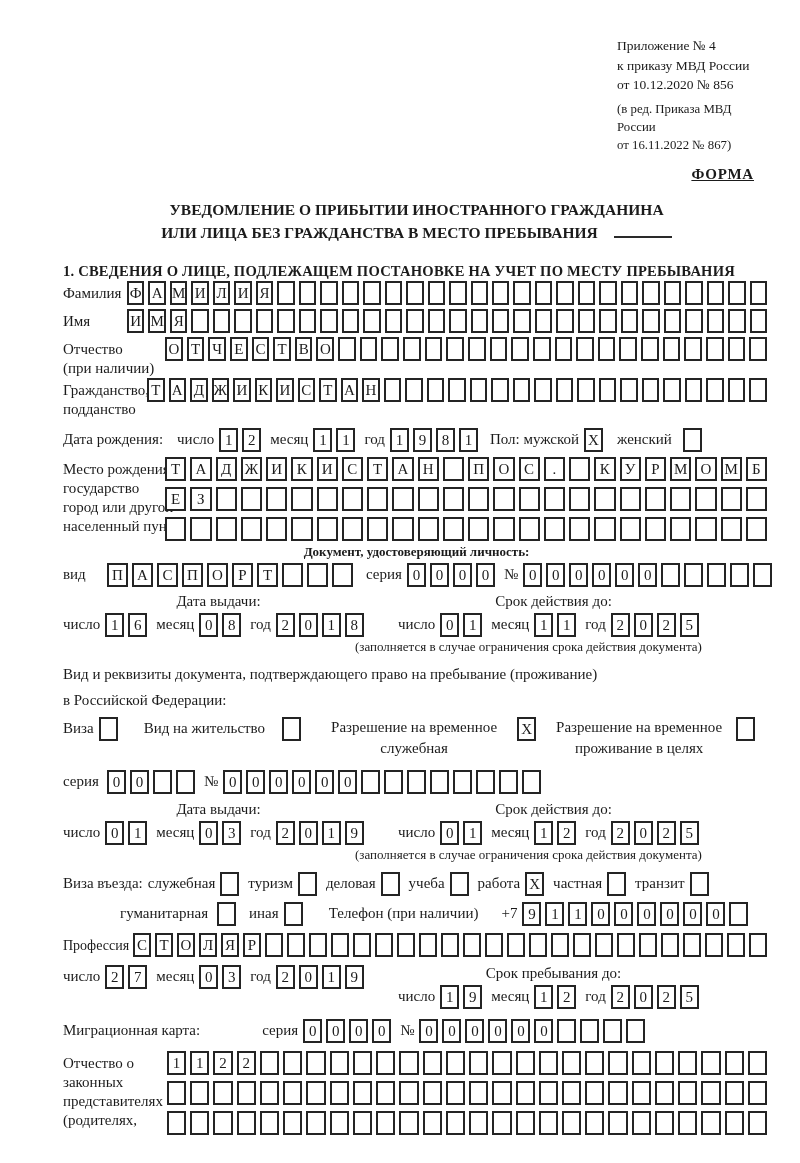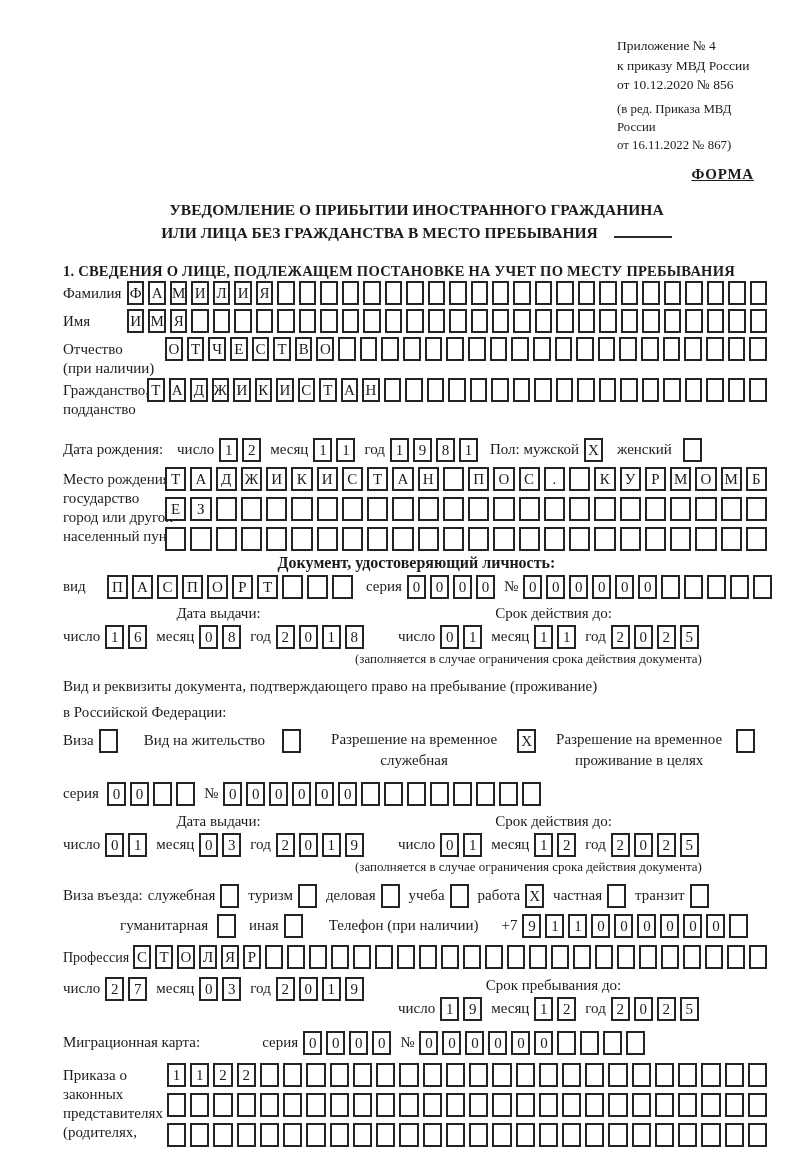--- a/index.html
+++ b/index.html
@@ -216,21 +216,21 @@
         <span class="cell"></span>
         <span class="cell"></span>
         <span class="cell"></span>
         <span class="cell"></span>
         <span class="cell"></span>
         <span class="cell"></span>
         <span class="cell"></span>
       </div>
   </div>
 
-  <div class="frow center" style="margin-top:19px">
+  <div class="frow center" style="margin-top:9px">
     <span class="nowrap">Дата рождения:</span>
     <span class="dg-word" style="margin-left:14px">число</span>
     <span class="cells-fixed">
         <span class="cell">1</span>
         <span class="cell">2</span>
       </span>
     <span class="dg-word">месяц</span>
     <span class="cells-fixed">
         <span class="cell">1</span>
         <span class="cell">1</span>
@@ -334,21 +334,21 @@
           <span class="cell"></span>
           <span class="cell"></span>
           <span class="cell"></span>
           <span class="cell"></span>
           <span class="cell"></span>
           <span class="cell"></span>
         </div>
     </div>
   </div>
 
-  <div style="text-align:center; font-weight:bold; margin-top:3px; font-size:16px">Документ, удостоверяющий личность:</div>
+  <div style="text-align:center; font-weight:bold; margin-top:3px; font-size:13px">Документ, удостоверяющий личность:</div>
 
   <div class="frow center" style="margin-top:3px">
     <span style="width:44px; flex:none">вид</span>
     <span class="cells-wide">
         <span class="cell">П</span>
         <span class="cell">А</span>
         <span class="cell">С</span>
         <span class="cell">П</span>
         <span class="cell">О</span>
         <span class="cell">Р</span>
@@ -688,21 +688,21 @@
         <span class="cell">0</span>
         <span class="cell"></span>
         <span class="cell"></span>
         <span class="cell"></span>
         <span class="cell"></span>
       </span>
   </div>
 
   <div class="frow" style="margin-top:8px">
     <div class="flabel" style="width:104px">
-      <div>Приказа о</div>
+      <div>Отчество о</div>
       <div>законных</div>
       <div class="nowrap">представителях</div>
       <div>(родителях,</div>
 
     </div>
     <div style="flex:none">
       <div class="stack">
         <div class="cellrow" style="width:600px">
             <span class="cell">1</span>
             <span class="cell">1</span>

